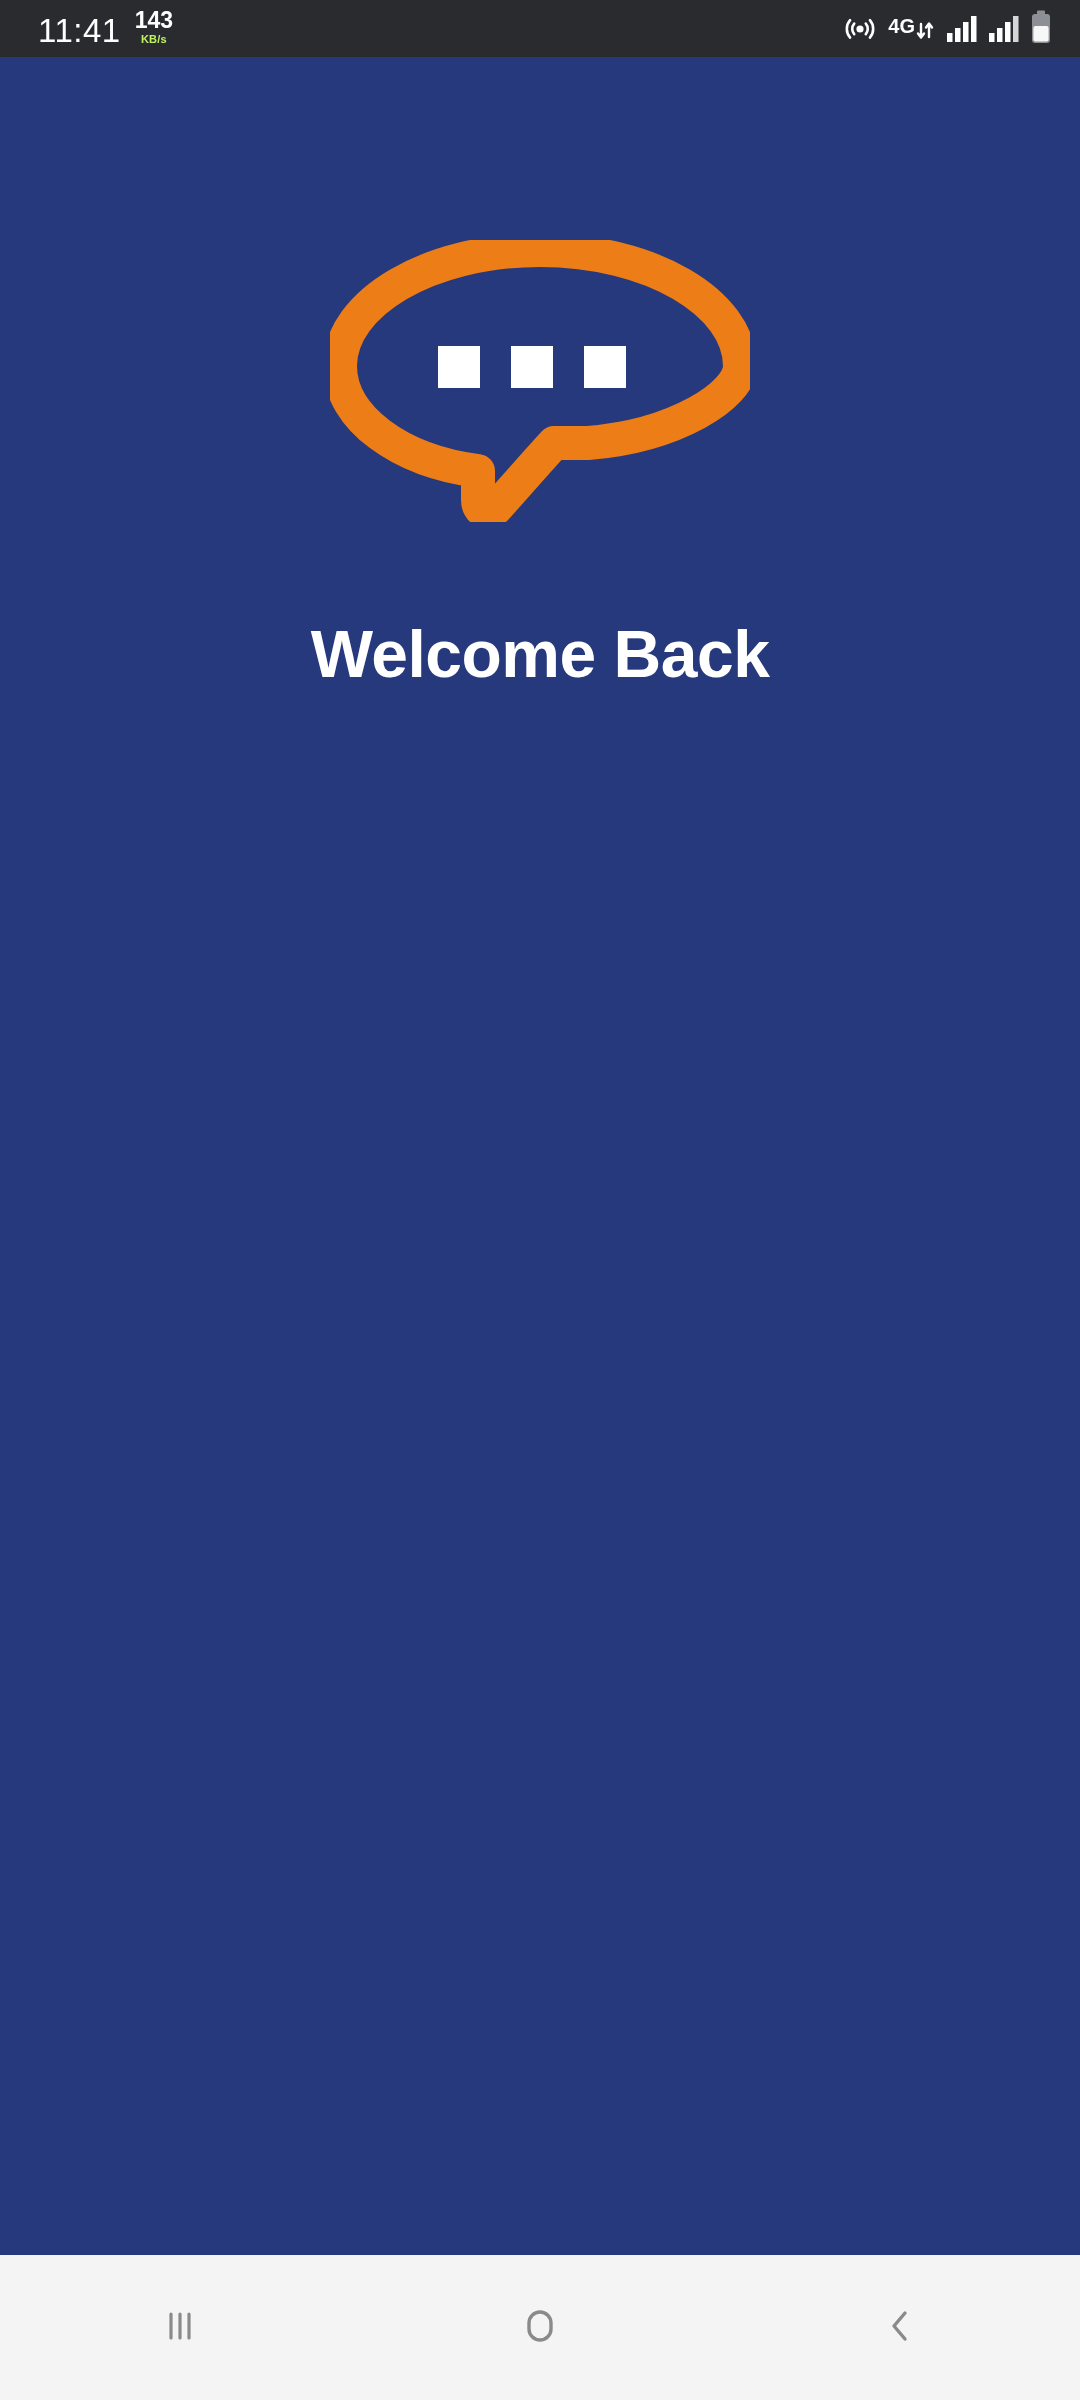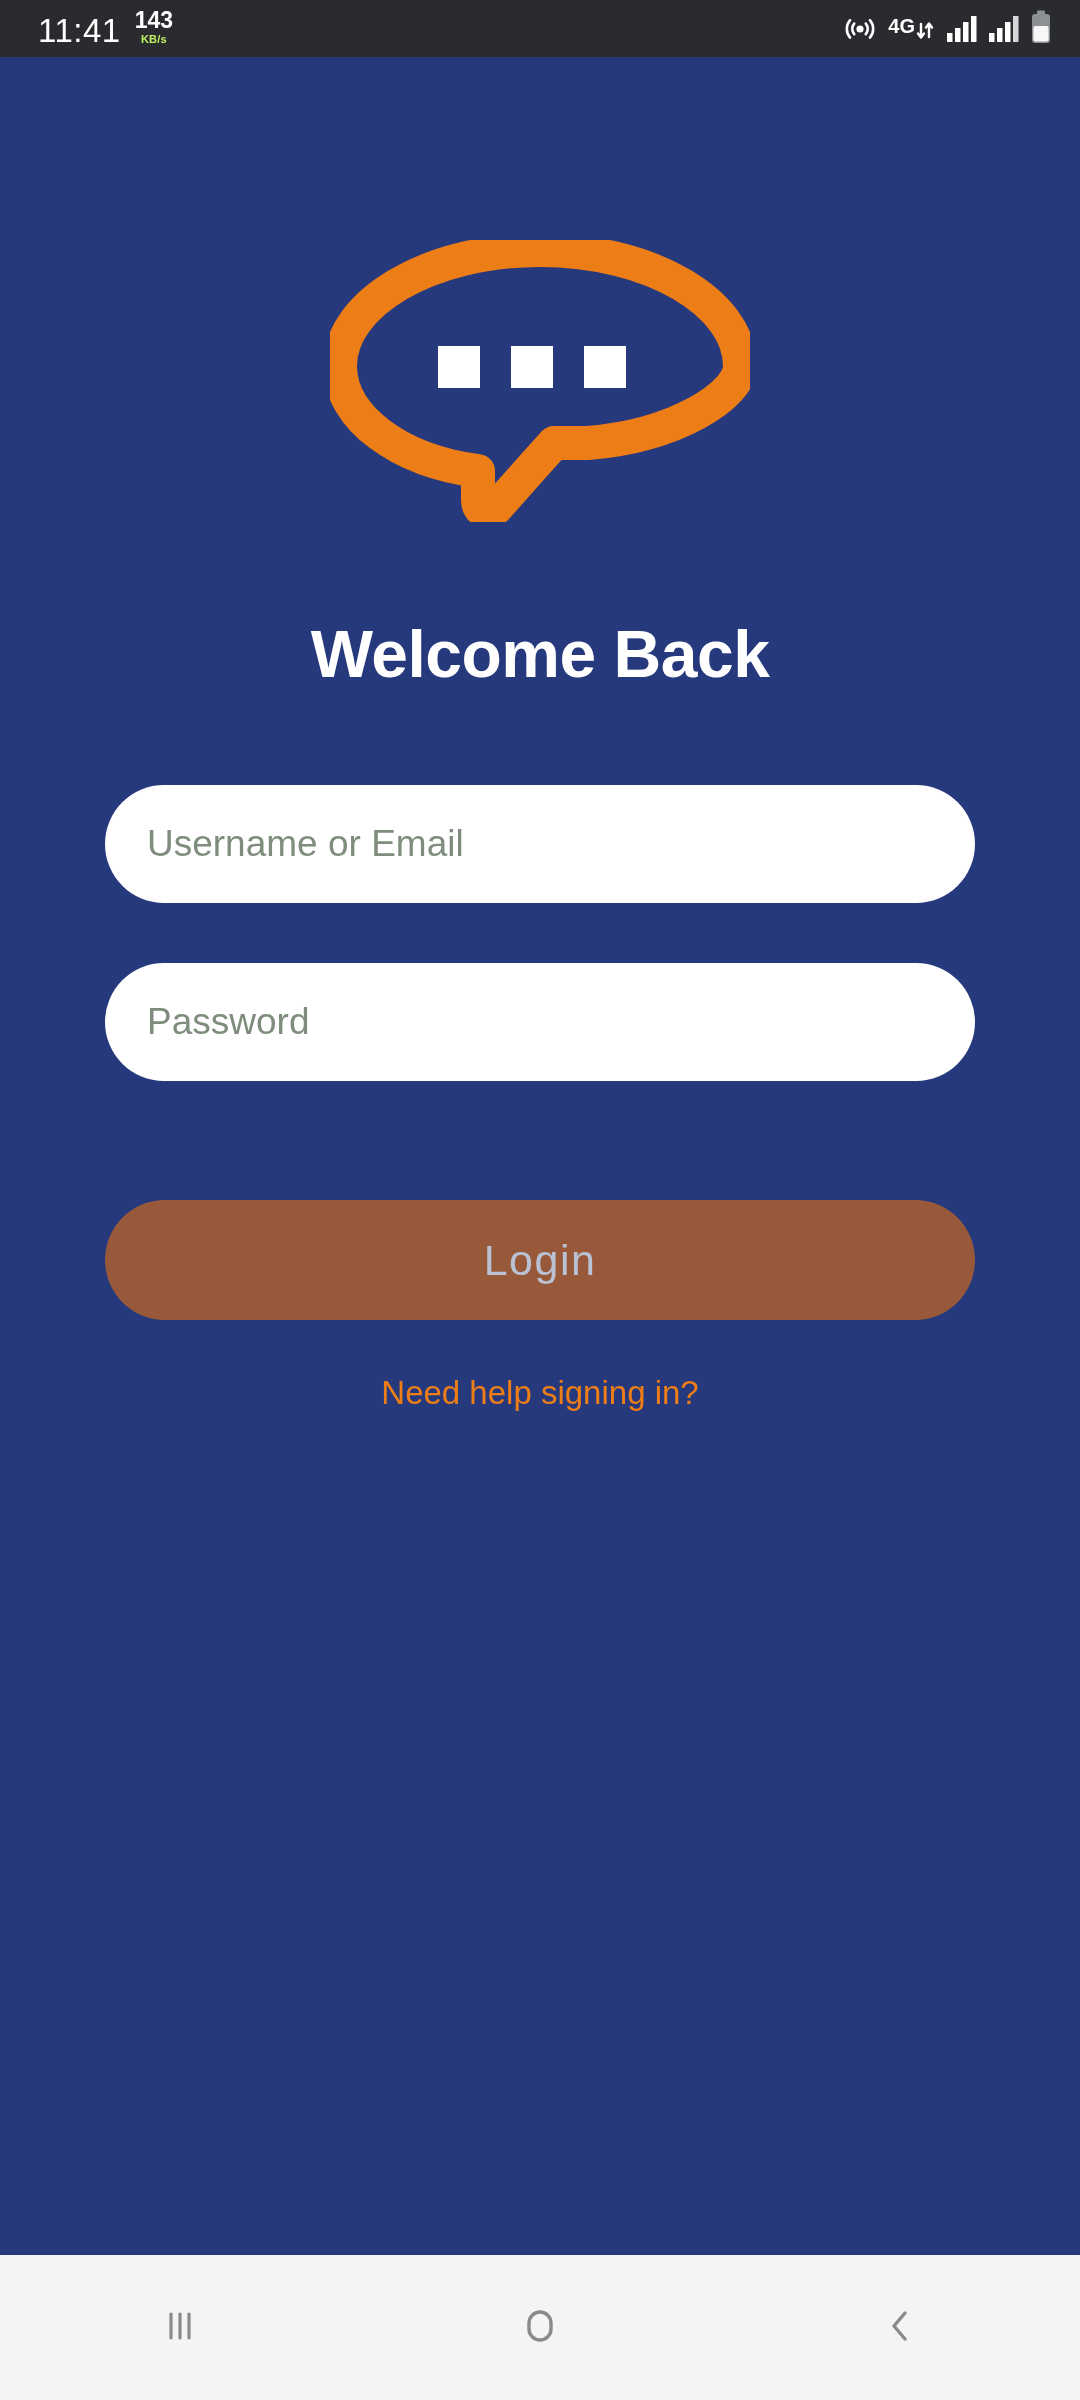--- a/index.html
+++ b/index.html
@@ -285,31 +285,20 @@
                  C 410 63, 321 10, 210 10 Z" fill="none" stroke="#ed7d16" stroke-width="34" stroke-linejoin="round" stroke-linecap="round"></path>
 
         <rect x="108" y="106" width="42" height="42" fill="#ffffff"></rect>
         <rect x="181" y="106" width="42" height="42" fill="#ffffff"></rect>
         <rect x="254" y="106" width="42" height="42" fill="#ffffff"></rect>
       </svg>
     </div>
 
     <div class="page-title">Welcome Back</div>
 
-    <div class="form">
-
-      <input class="field" type="text" placeholder="Username or Email" style="">
-
-      <input class="field" type="password" placeholder="Password" style="">
-
-      <button class="login-button">Login</button>
-
-      <a class="help-link" href="#">Need help signing in?</a>
-
-    </div>
   </div>
 
   <div class="nav-bar">
 
     <div class="nav-btn">
       <span>
         <svg width="46" height="46" viewBox="0 0 46 46">
           <line x1="14" y1="11" x2="14" y2="35" stroke="#8a8a8a" stroke-width="3.2" stroke-linecap="round"></line>
           <line x1="23" y1="11" x2="23" y2="35" stroke="#8a8a8a" stroke-width="3.2" stroke-linecap="round"></line>
           <line x1="32" y1="11" x2="32" y2="35" stroke="#8a8a8a" stroke-width="3.2" stroke-linecap="round"></line>

